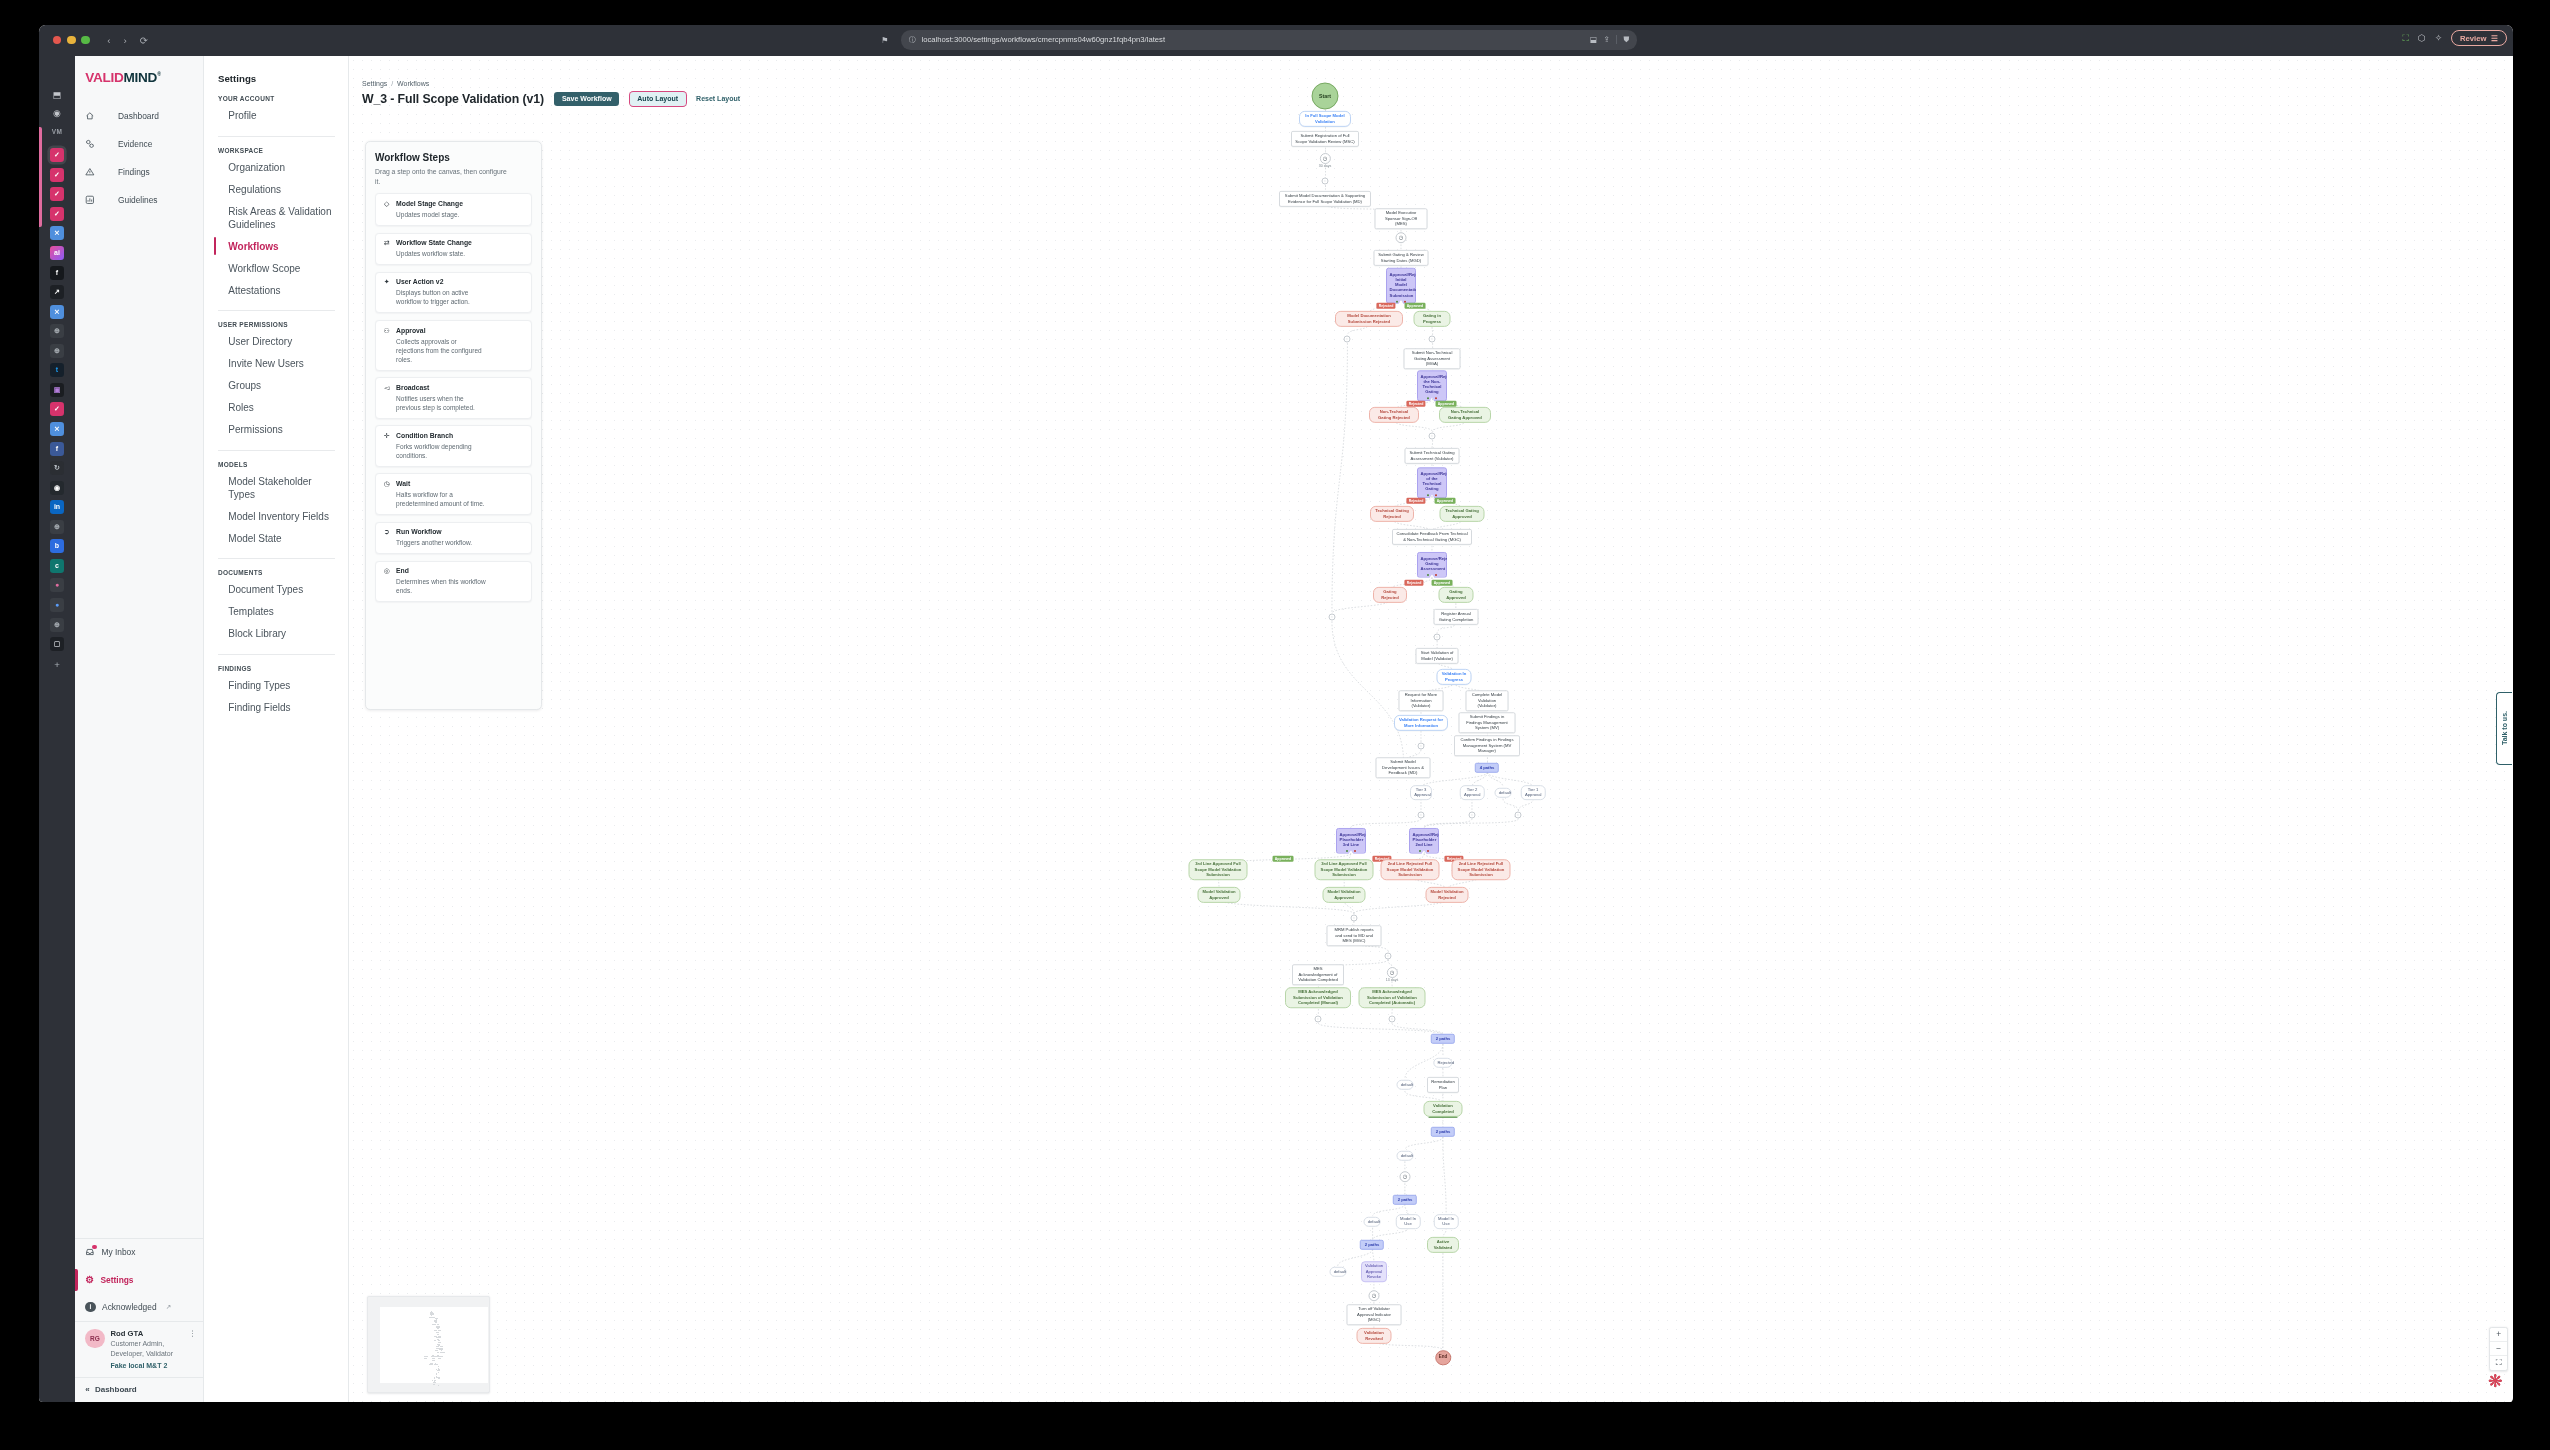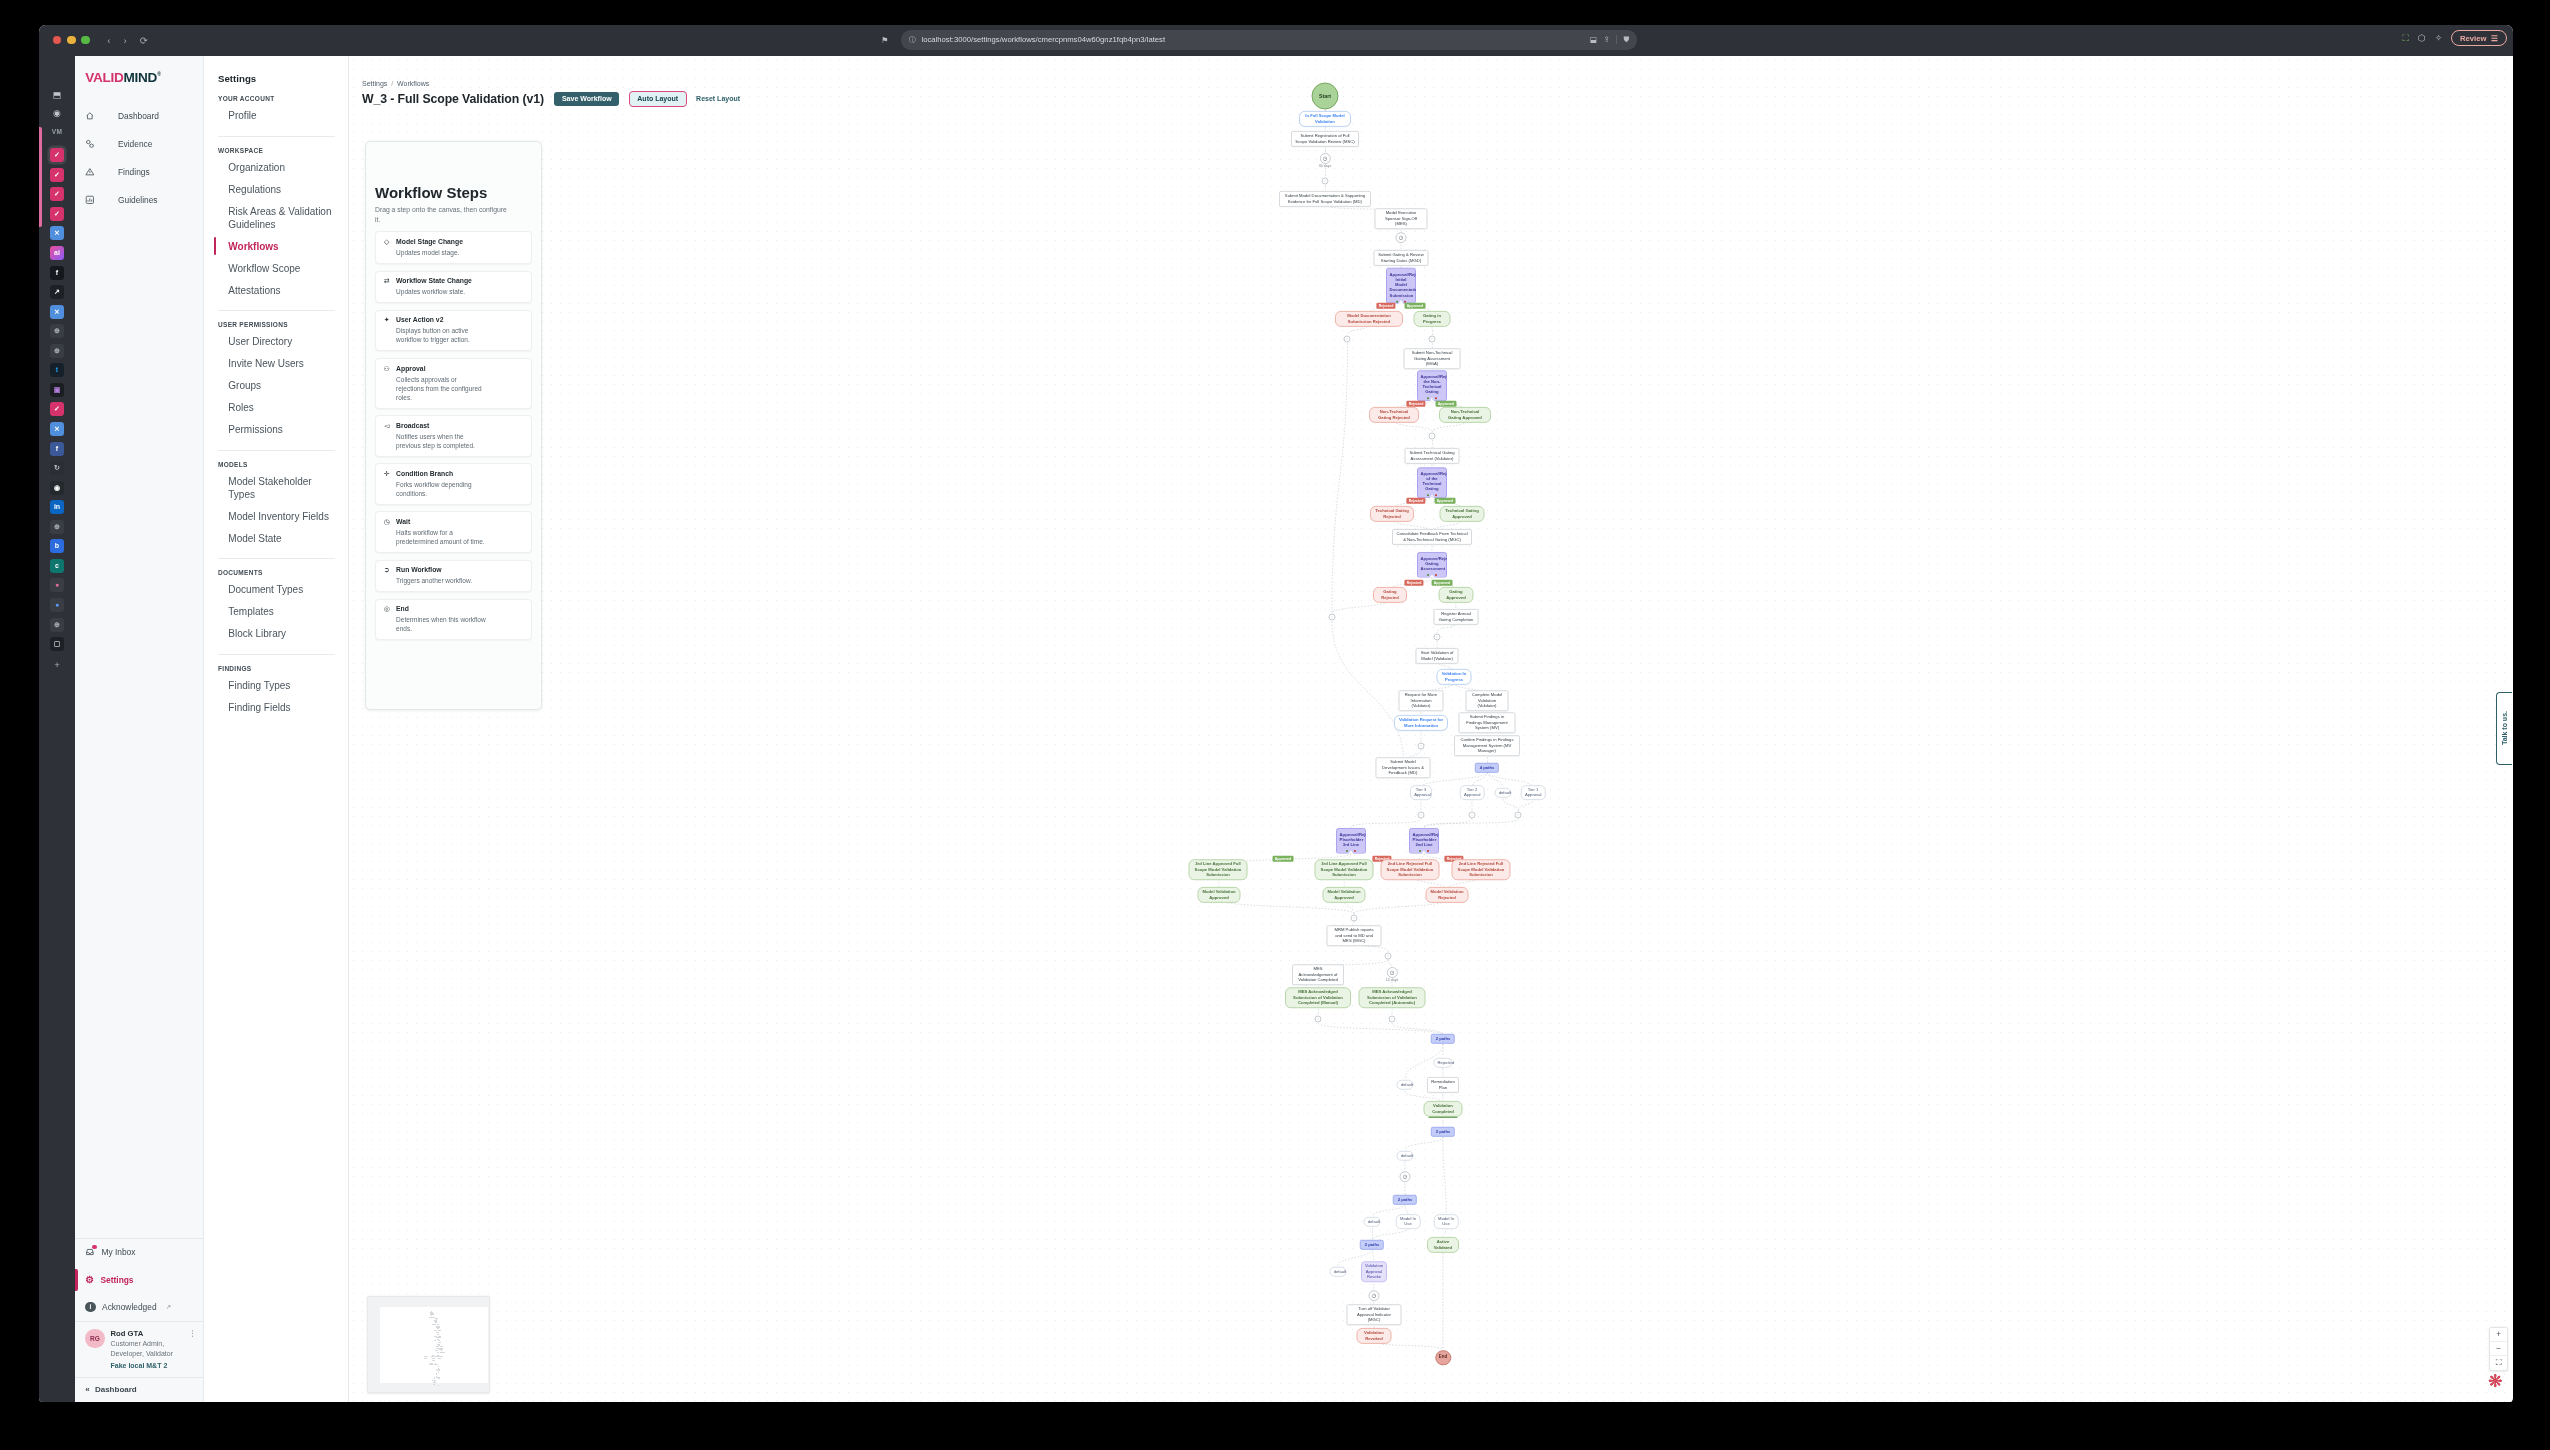--- a/index.html
+++ b/index.html
@@ -85,21 +85,21 @@
   .titlebar { position:absolute; left:13px; top:36px; display:flex; align-items:center; gap:10.3px; }
   .page-title { font-size:12.3px; font-weight:bold; color:#20272c; letter-spacing:-0.1px; }
   .btn-save { background:#33606a; color:#fff; font-size:7px; font-weight:bold; border:none; border-radius:3.2px; padding:3.9px 7.7px; }
   .btn-auto { background:#e1f1f4; color:#17444d; font-size:7px; font-weight:bold; border:none; border-radius:3.2px; padding:3.9px 7.7px;
               box-shadow:0 0 0 1px #d6487f; }
   .btn-reset { background:none; border:none; color:#2f6069; font-size:7px; font-weight:bold; }
 
   
   .steps { position:absolute; left:16px; top:85px; width:177px; height:569px; background:#fbfcfc;
            border:0.6px solid #e5e8ea; border-radius:5.2px; box-shadow:0 0.6px 2.6px rgba(20,30,40,.08); padding:10.3px 9px; }
-  .steps-title { font-size:15px; font-weight:bold; color:#20272c;margin-top:32px; }
+  .steps-title { font-size:10px; font-weight:bold; color:#20272c; }
   .steps-sub { font-size:6.8px; color:#68727a; line-height:1.45; margin-top:4.5px; width:136px; }
   .step-card { background:#fff; border:0.6px solid #edeff1; border-radius:3.9px; padding:5.8px 6.5px; margin-top:6.5px;
                box-shadow:0 0.6px 1.3px rgba(20,30,40,.04); }
   .step-head { display:flex; gap:5.2px; }
   .step-ic { font-size:7px; color:#30383e; width:8.4px; text-align:center; flex:none; }
   .step-name { font-size:6.8px; font-weight:bold; color:#242c31; }
   .step-desc { font-size:6.5px; color:#5f6a72; line-height:1.4; margin:1.9px 0 0 13.6px; width:90px; }
 
   
   .minimap { position:absolute; left:18px; top:1240px; width:123px; height:97px; background:#f1f2f3;

